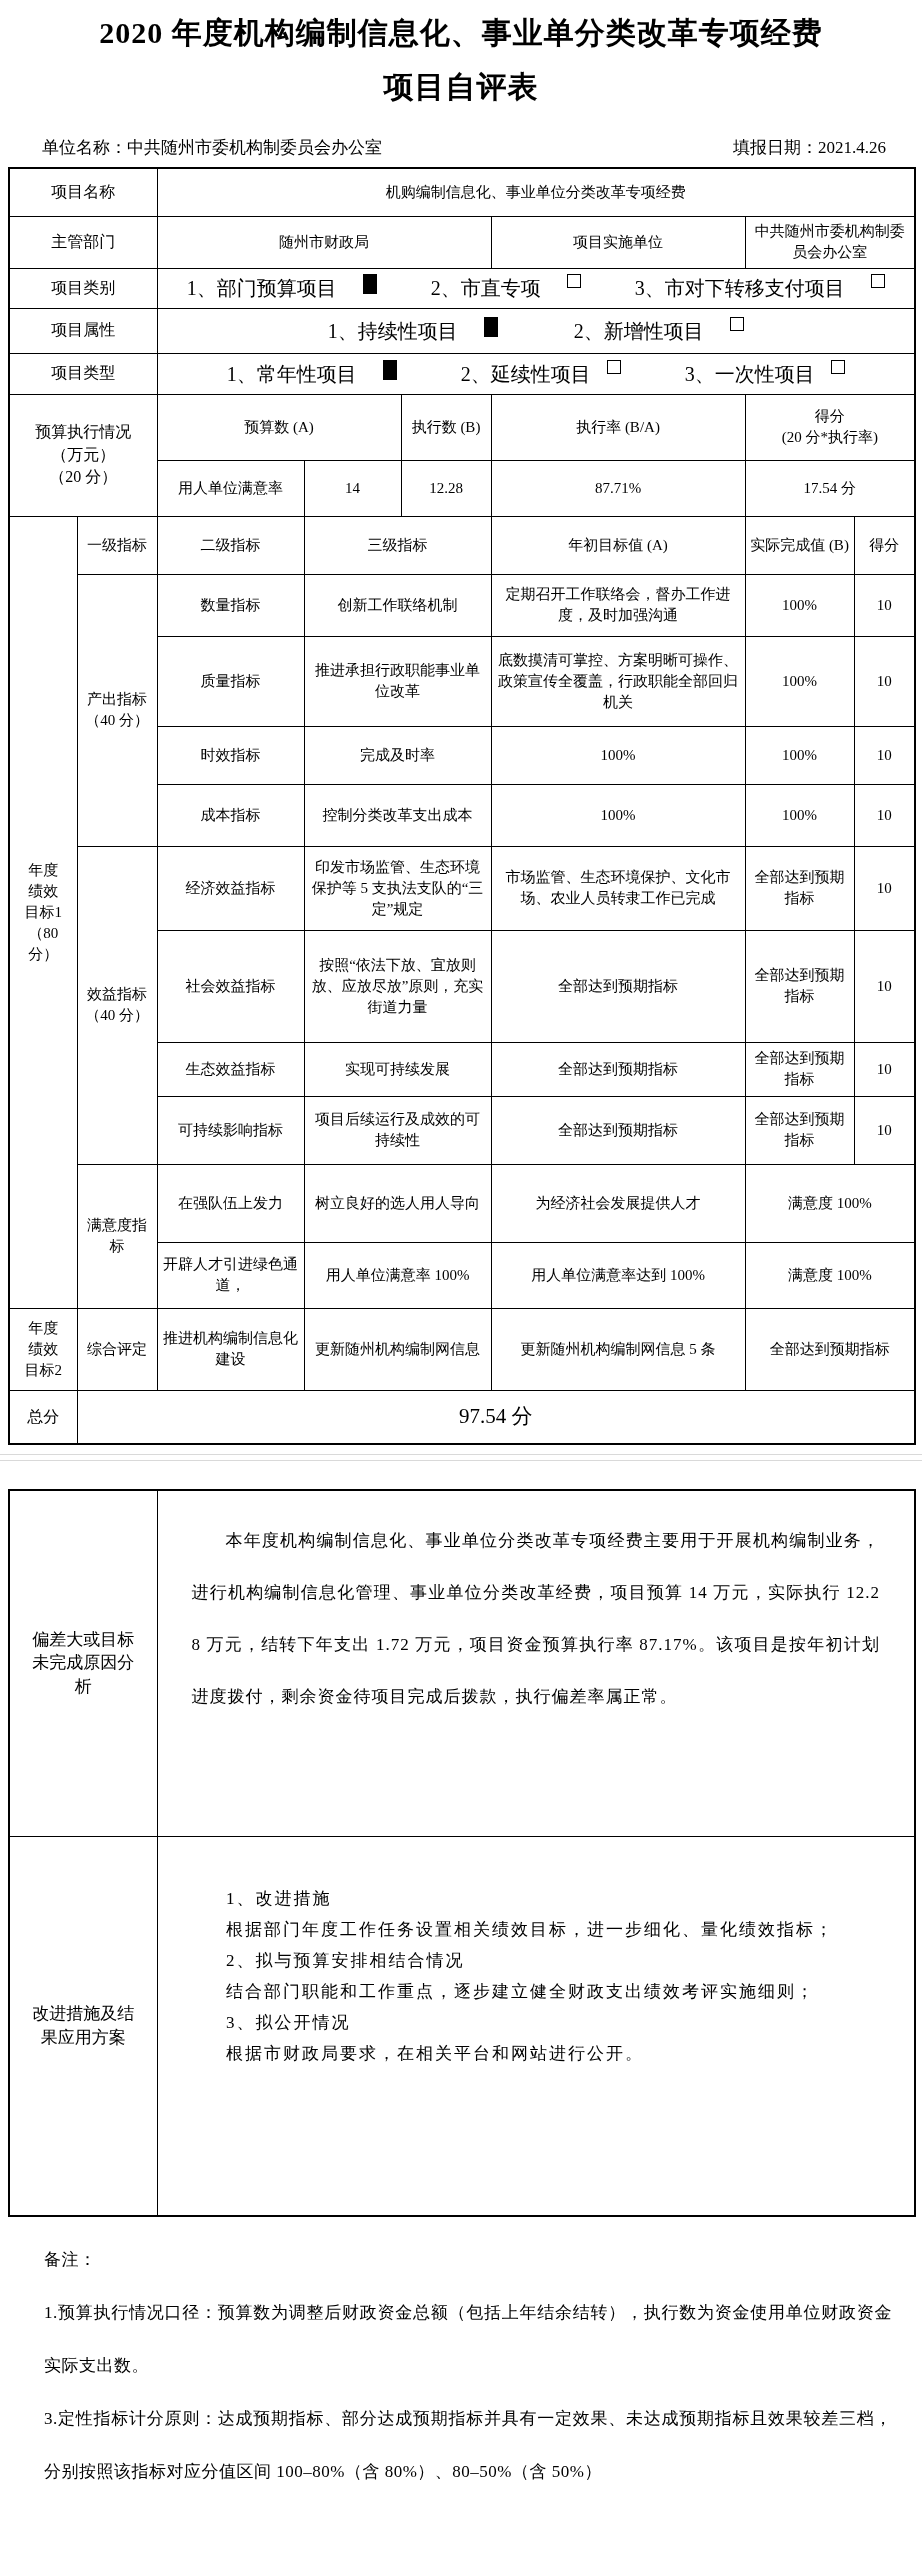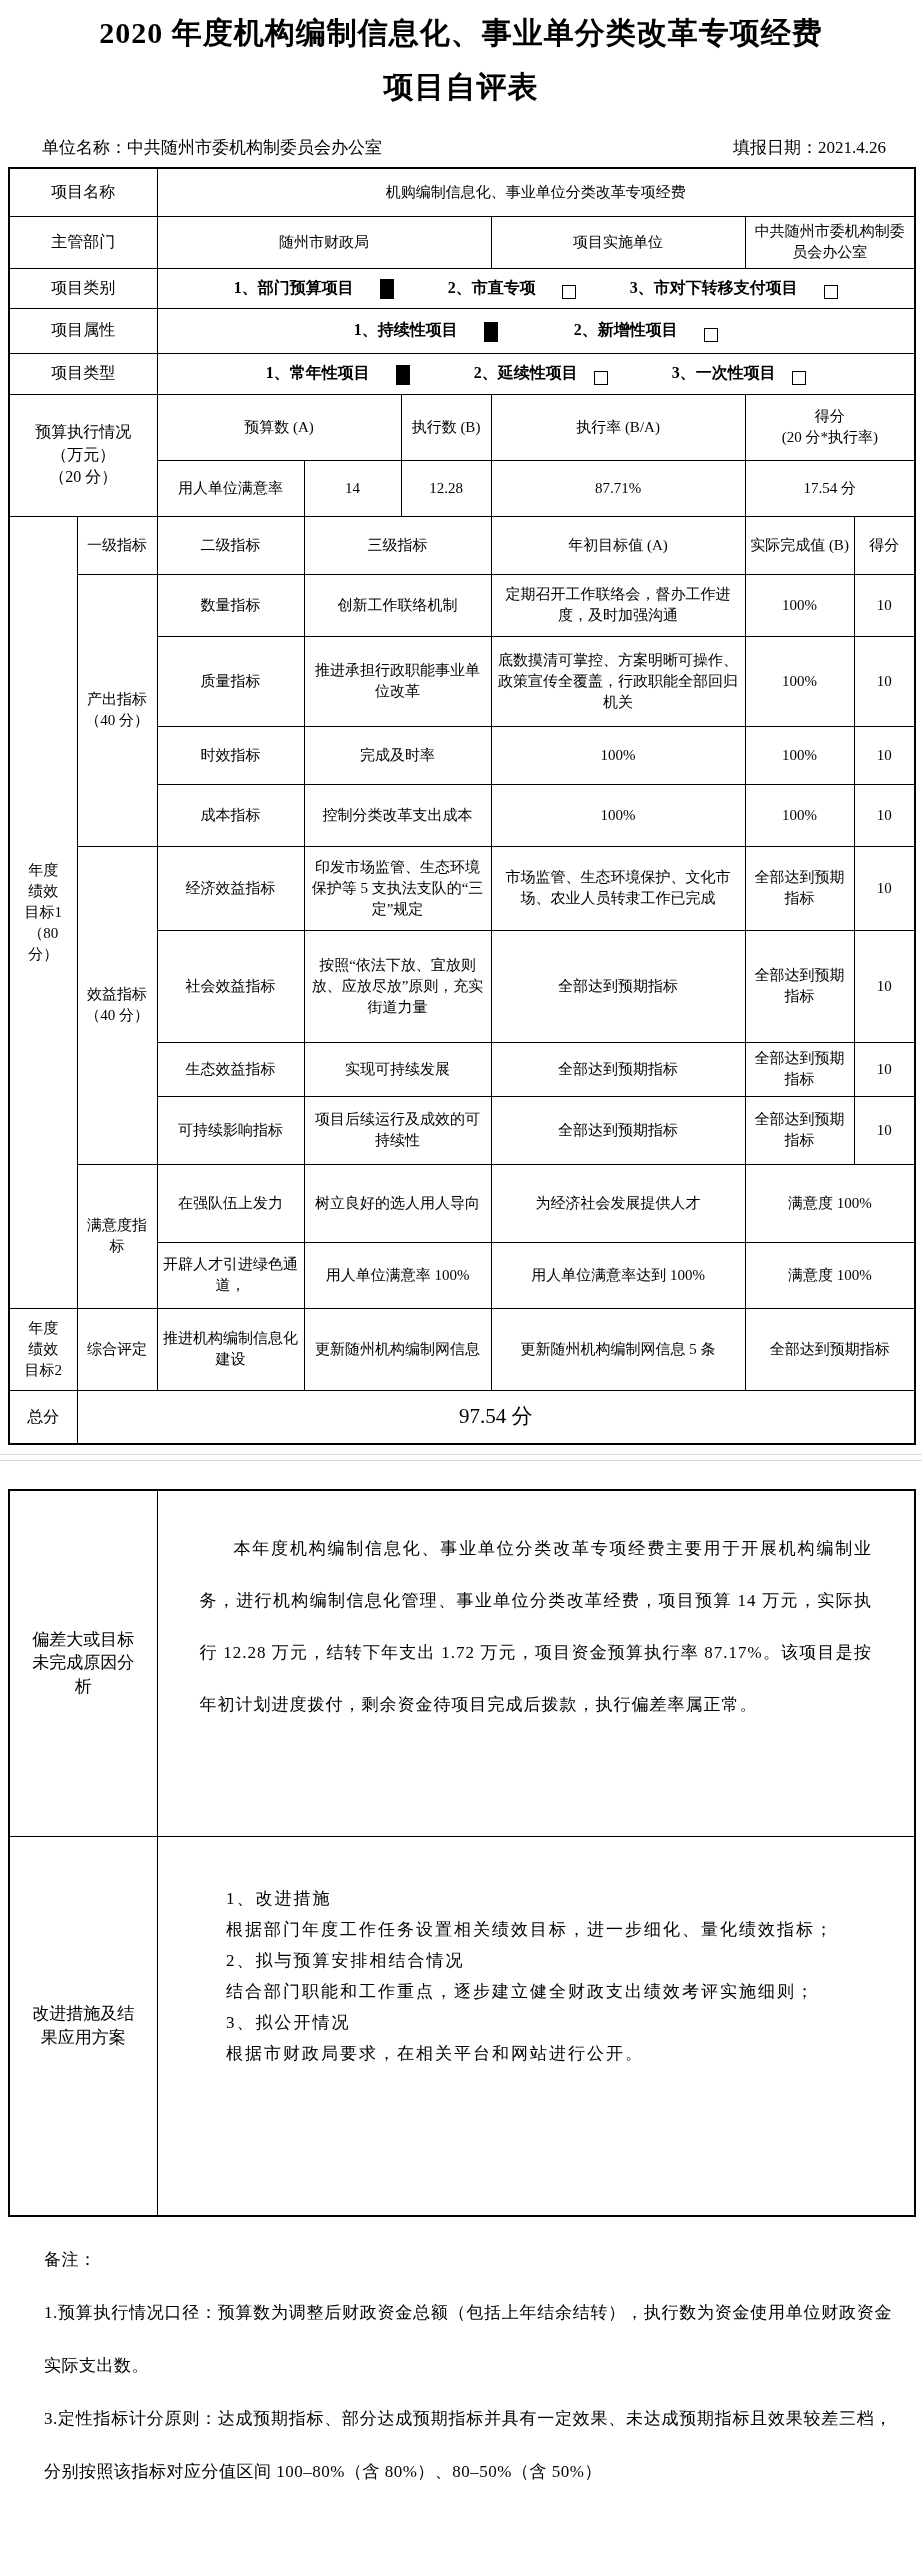--- a/index.html
+++ b/index.html
@@ -13,32 +13,32 @@
   
   .meta{ display:flex; justify-content:space-between; font-size:17px; padding:22px 36px 8px 42px;}
   
   table{ border-collapse:collapse; table-layout:fixed; margin-left:8px; width:906px; }
   table, .t1, .t2{ border:2px solid #000; }
   td{ border:1px solid #000; text-align:center; vertical-align:middle; font-size:15px; line-height:1.4; padding:2px 4px; word-break:break-all;}
   .prewrap{ white-space:pre-line; }
   .narrow{ padding:2px 14px; }
   
   .options{ display:flex; justify-content:center; align-items:center; gap:54px; }
-  .opt{ display:inline-flex; align-items:flex-end; gap:26px; font-size:16px;font-weight:bold;}
+  .opt{ display:inline-flex; align-items:flex-start; gap:26px; font-size:20px;}
   .cb{ display:inline-block; }
   .cb.checked{ width:14px; height:20px; background:#000; }
   .cb.unchecked{ width:12px; height:12px; border:1.5px solid #000; }
   .lbl{ font-size:16px;margin-left:20px; }
   
   .gap{ height:44px; position:relative; }
   .gap .hline{ position:absolute; left:0; width:922px; height:1px; background:#d9d9d9; }
   
   .t2 td{ font-size:17px; }
   .analysis-text{ text-align:justify; padding:16px 26px 0 26px; font-size:18px; line-height:52px; letter-spacing:1px; }
-  .analysis-text p{ margin:16px; text-indent:2em; }
+  .analysis-text p{ margin:8px; text-indent:2em; }
   .improve-text{ text-align:left; padding:46px 26px 10px 26px; font-size:17px; line-height:31px; letter-spacing:2px; vertical-align:top;}
   .improve-text p{ margin:0; text-indent:2.5em; }
   
   .notes{ padding:16px 30px 0 44px; font-size:17px; line-height:53px; letter-spacing:0.5px; text-align:justify;}
   .notes p{ margin:0; }
 </style>
 </head>
 <body>
 
 <div class="page">

